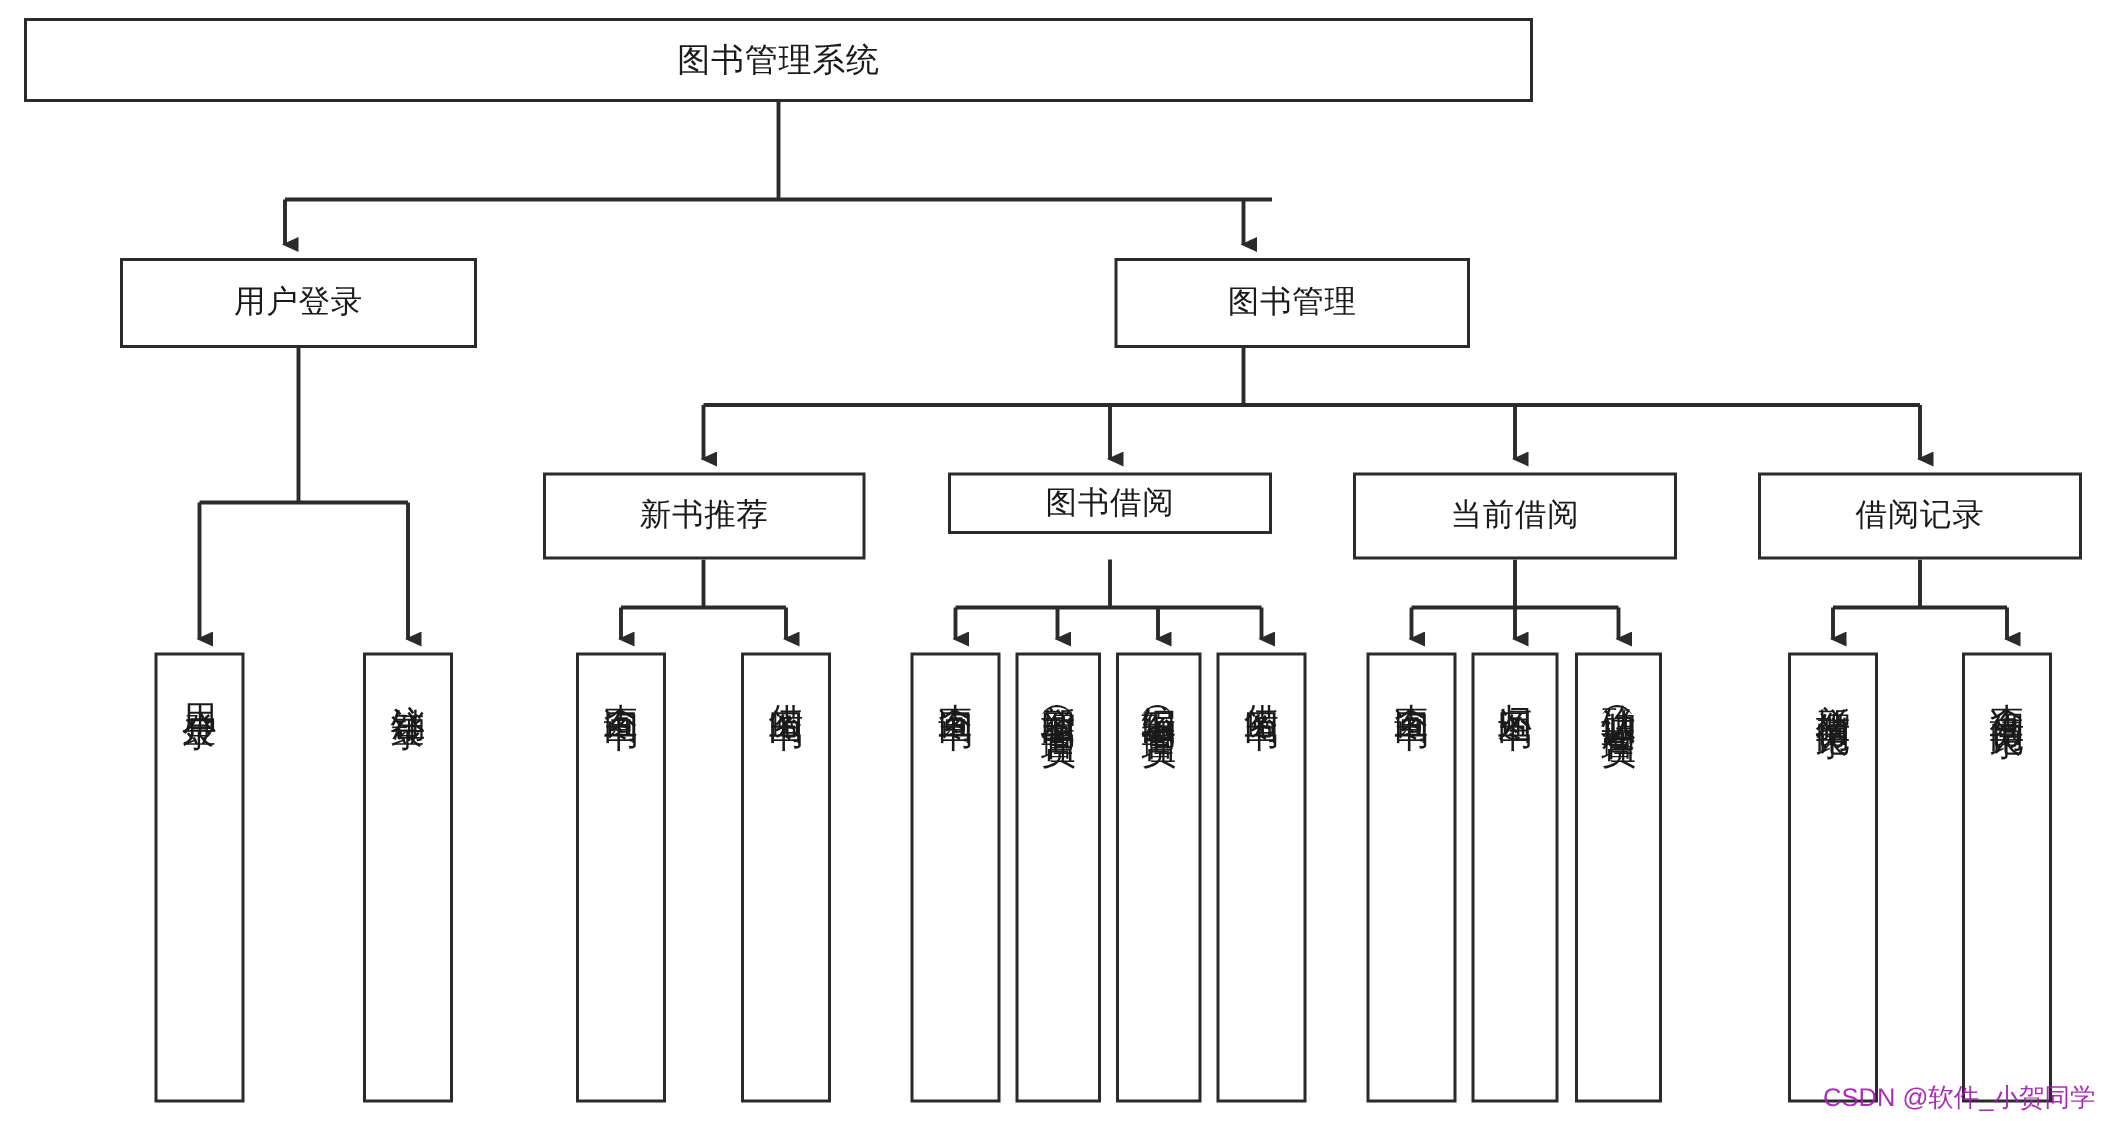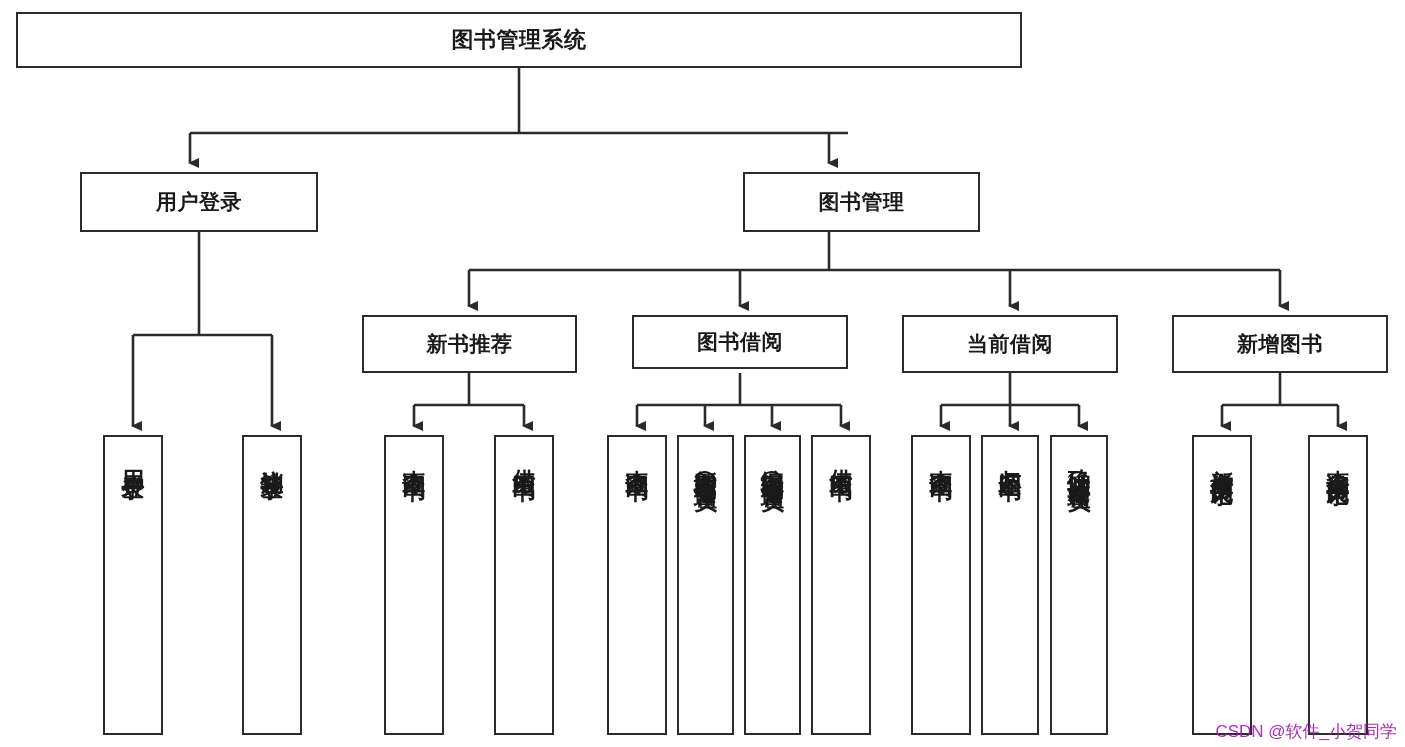--- a/index.html
+++ b/index.html
@@ -19,21 +19,20 @@
     background:#ffffff;
     display:flex;
     align-items:center;
     justify-content:center;
     color:#1a1a1a;
   }
   .node .lbl{
     line-height:1.22;
     letter-spacing:0.5px;
     white-space:pre;
-    font-weight:bold;
   }
   
   .h-node .lbl{font-size:21px;}
   .root .lbl{font-size:22px;}
 
   
   .leaf{
     align-items:flex-start;
     justify-content:center;
     padding-top:14px;
@@ -118,28 +117,28 @@
   <div class="node h-node" style="left:80px;top:172px;width:238px;height:60px;">
     <span class="lbl">用户登录</span>
   </div>
   <div class="node h-node" style="left:711px;top:172px;width:237px;height:60px;margin-left:32px;">
     <span class="lbl">图书管理</span>
   </div>
 
   <div class="node h-node" style="left:362px;top:315px;width:215px;height:58px;">
     <span class="lbl">新书推荐</span>
   </div>
-  <div class="node h-node" style="left:632px;top:315px;width:216px;height:54px;">
+  <div class="node h-node" style="left:632px;top:315px;width:216px;height:41px;">
     <span class="lbl">图书借阅</span>
   </div>
   <div class="node h-node" style="left:902px;top:315px;width:216px;height:58px;">
     <span class="lbl">当前借阅</span>
   </div>
   <div class="node h-node" style="left:1172px;top:315px;width:216px;height:58px;">
-    <span class="lbl">新增图书</span>
+    <span class="lbl">借阅记录</span>
   </div>
 
   <div class="node leaf" style="left:103px;top:435px;width:60px;height:300px;">
     <span class="lbl">用户登录</span>
   </div>
   <div class="node leaf" style="left:242px;top:435px;width:60px;height:300px;">
     <span class="lbl">注销登录</span>
   </div>
 
   <div class="node leaf" style="left:384px;top:435px;width:60px;height:300px;">

